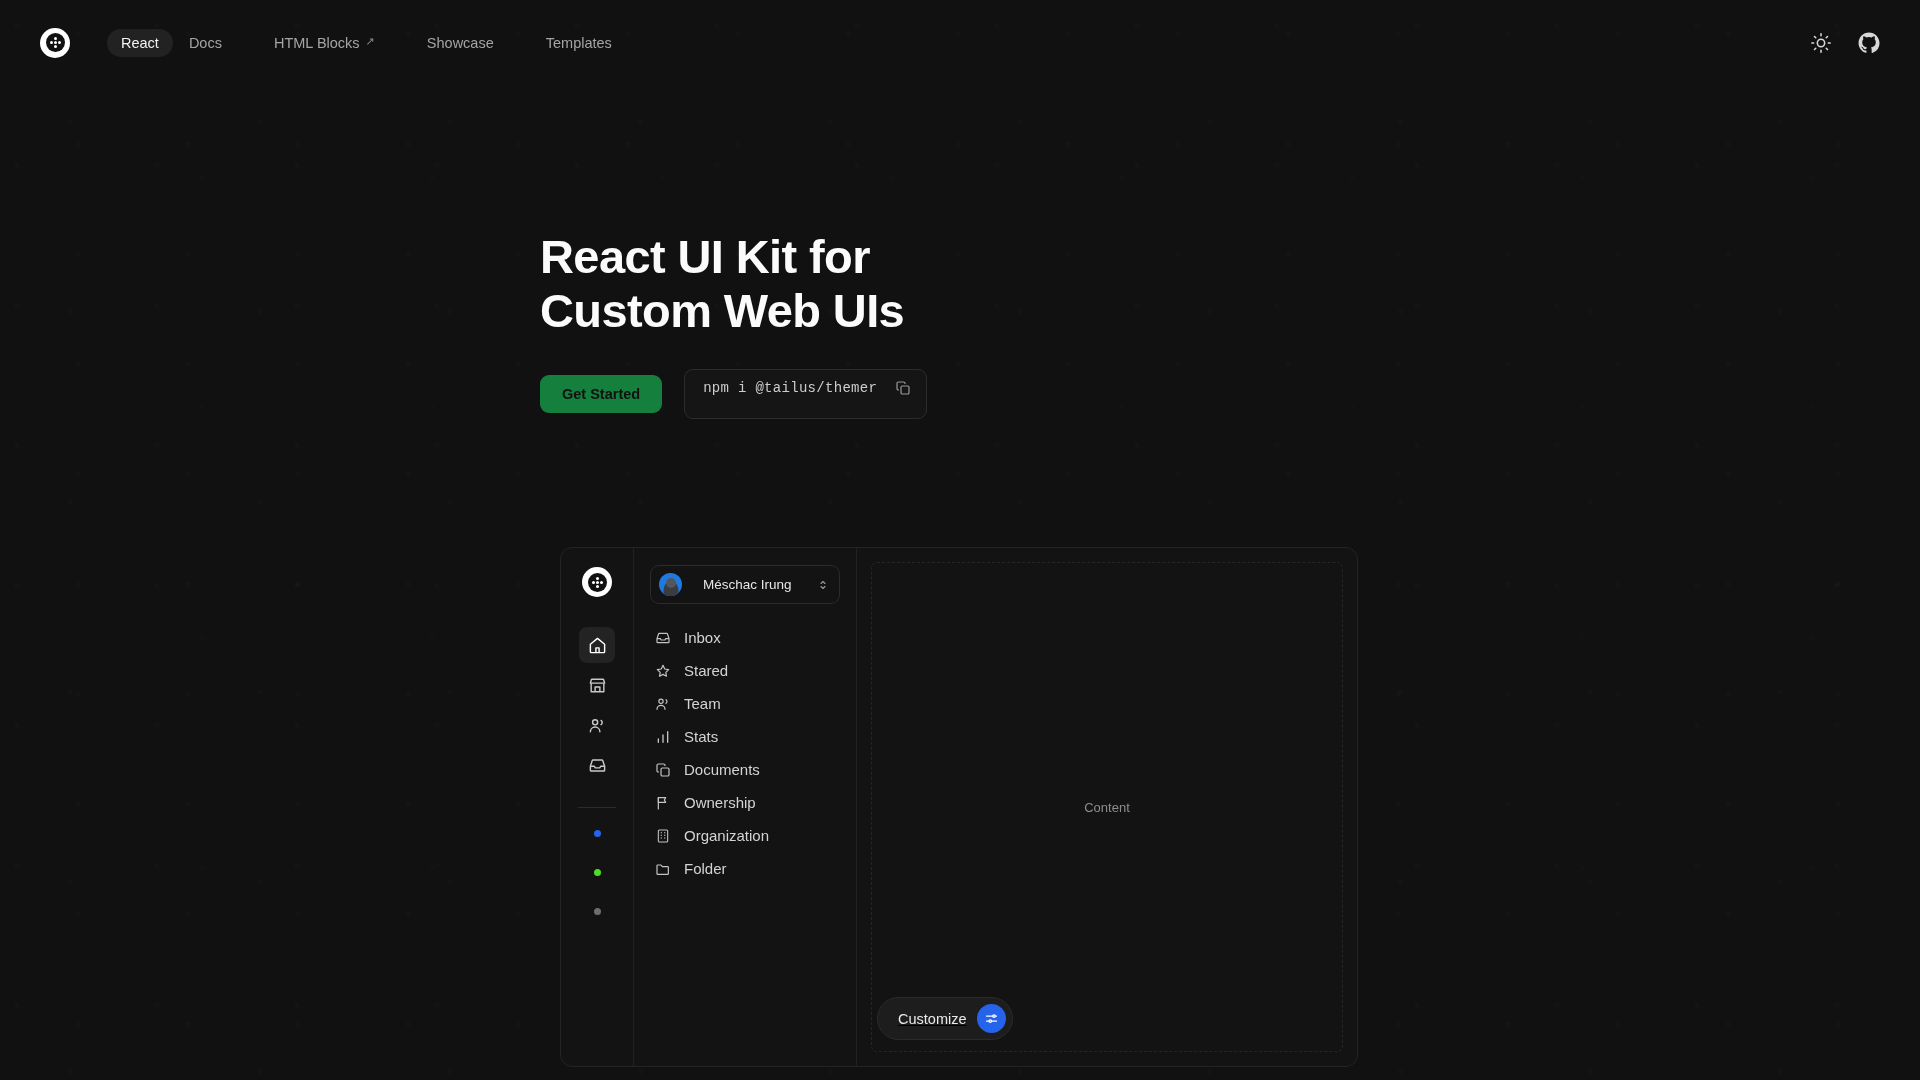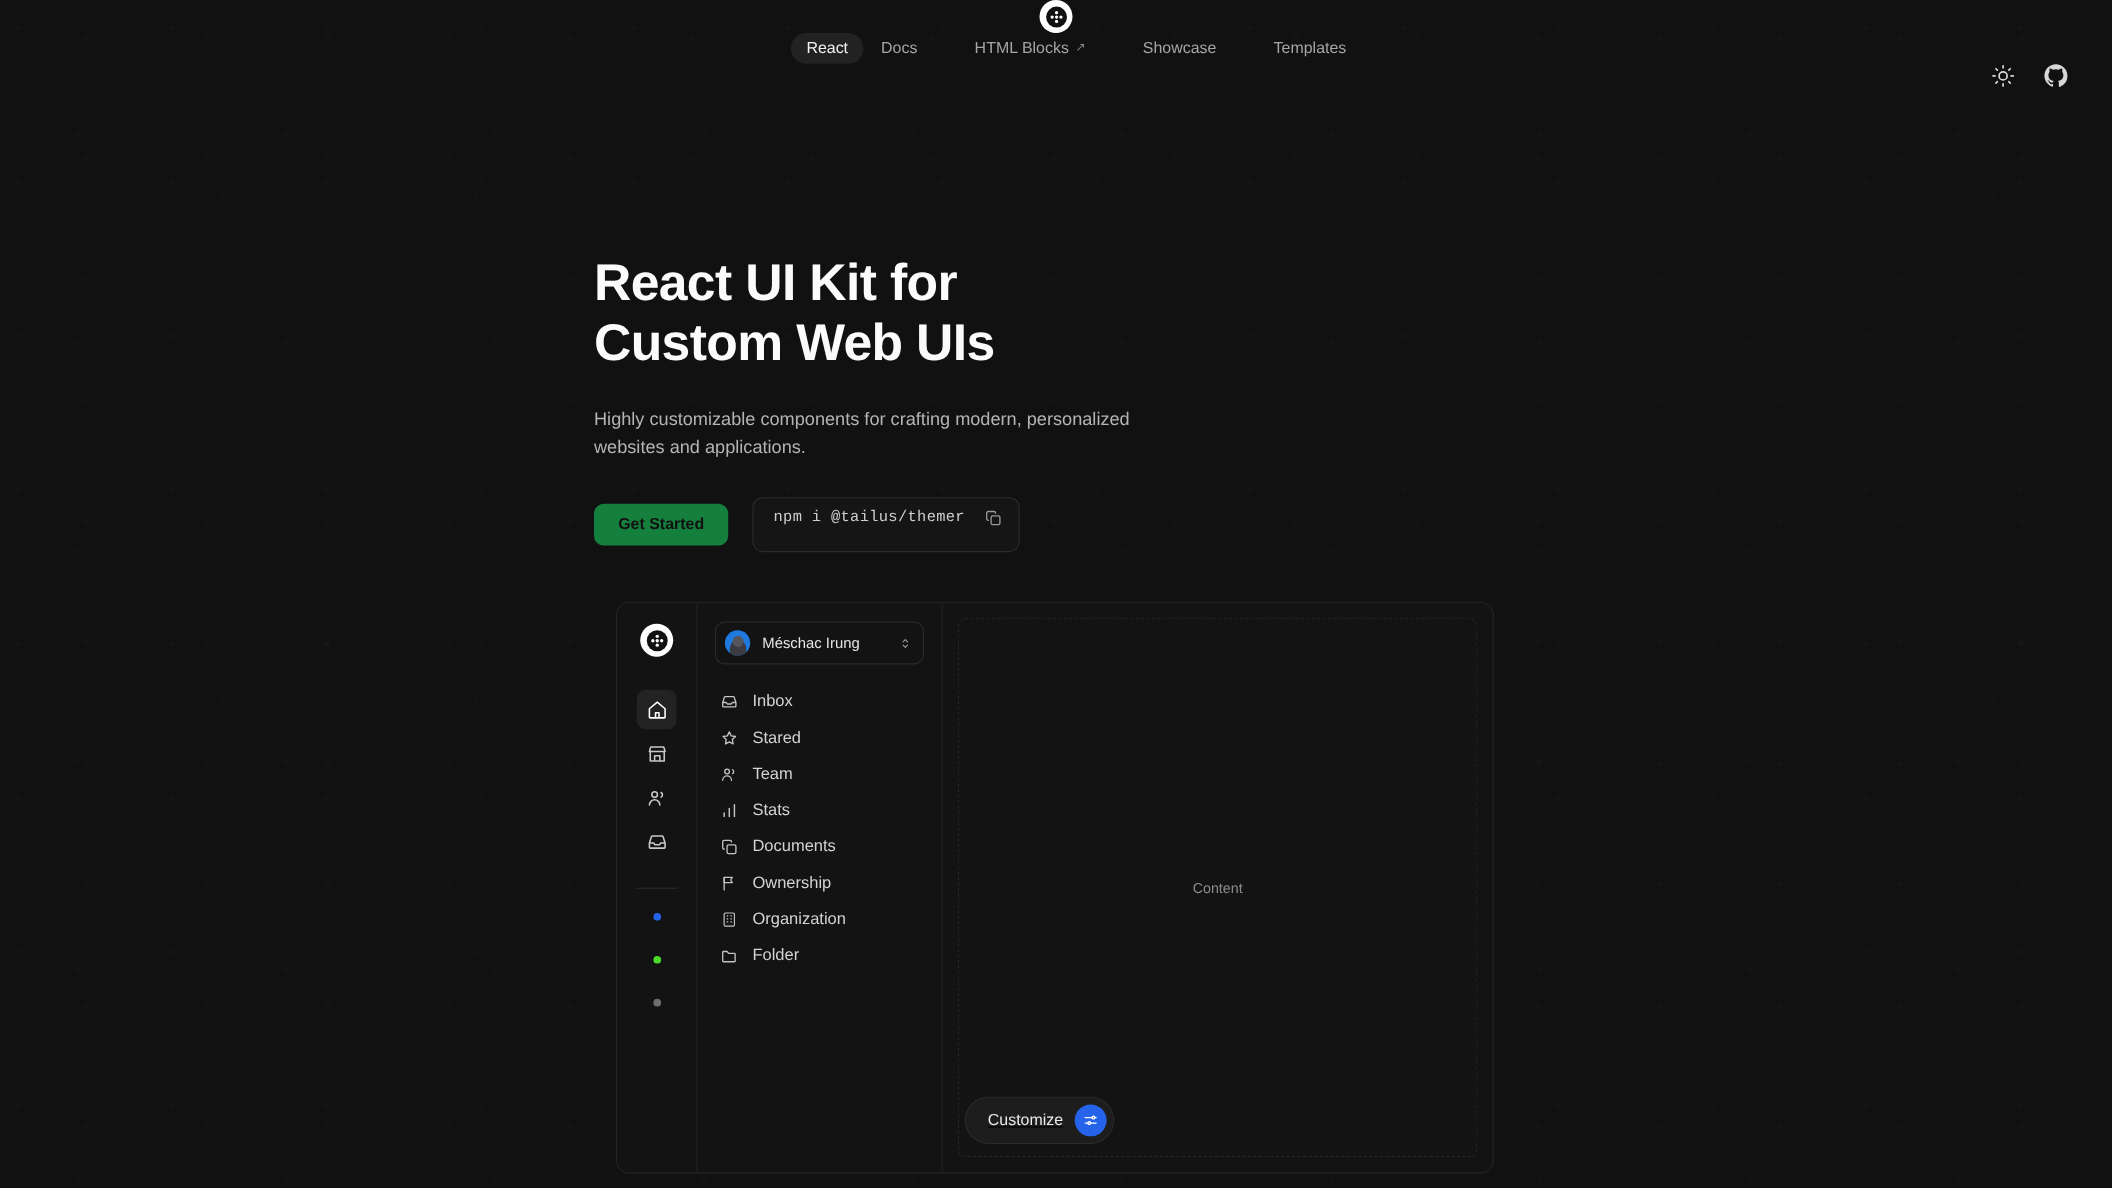--- a/index.html
+++ b/index.html
@@ -21,21 +21,20 @@
     background-size:140px 140px, 190px 190px, 110px 110px, 230px 230px;
     pointer-events:none;
   }
 
   
   .nav {
     position:absolute; top:0; left:0; right:0; height:85px;
     display:flex; align-items:center;
     padding:0 40px;
     z-index:5;
-    flex-direction:column;
   }
   .logo-mark{
     width:30px; height:30px; border-radius:50%;
     background:#fff;
     display:flex; align-items:center; justify-content:center;
     flex:0 0 auto;
   }
   .logo-mark .inner{
     width:19px;height:19px;border-radius:50%;
     background:#111;
@@ -113,21 +112,21 @@
   .rail-ic svg{ width:19px;height:19px;display:block; }
   .rail-div{ width:38px;height:1px;background:#2b2b2b;margin:20px 0 22px; }
   .dot{ width:7px;height:7px;border-radius:50%;margin-bottom:32px; }
 
   .side{
     width:223px; flex:0 0 223px;
     border-right:1px solid #222222;
     padding:17px 16px 0;
   }
   .user{
-    display:flex; align-items:center; gap:11px;
+    display:flex; align-items:center; gap:21px;
     border:1px solid #2b2b2b; border-radius:9px;
     padding:7px 10px 7px 8px; cursor:pointer;
     margin-bottom:17px;
   }
   .avatar{
     width:23px;height:23px;border-radius:50%;flex:0 0 auto;
     background:#1f7ae0; position:relative; overflow:hidden;
   }
   .avatar::after{
     content:""; position:absolute; left:50%; top:46%;
@@ -220,21 +219,20 @@
       <path d="M12 .5C5.7.5.6 5.6.6 11.9c0 5 3.3 9.3 7.8 10.8.6.1.8-.2.8-.6v-2c-3.2.7-3.9-1.5-3.9-1.5-.5-1.3-1.3-1.7-1.3-1.7-1-.7.1-.7.1-.7 1.1.1 1.7 1.2 1.7 1.2 1 1.8 2.7 1.3 3.4 1 .1-.8.4-1.3.7-1.6-2.6-.3-5.3-1.3-5.3-5.8 0-1.3.5-2.3 1.2-3.2-.1-.3-.5-1.5.1-3.1 0 0 1-.3 3.2 1.2a11 11 0 0 1 5.8 0c2.2-1.5 3.2-1.2 3.2-1.2.6 1.6.2 2.8.1 3.1.8.9 1.2 1.9 1.2 3.2 0 4.5-2.7 5.5-5.3 5.8.4.4.8 1.1.8 2.2v3.3c0 .4.2.7.8.6a11.4 11.4 0 0 0 7.8-10.8C23.4 5.6 18.3.5 12 .5z"></path>
     </svg>
   </div>
 </div>
 
 <div class="hero">
   <h1>
     <span>React UI Kit for</span><br>
     <span>Custom Web UIs</span>
   </h1>
-  <p>Highly customizable components for crafting modern, personalized websites and applications.</p>
 
   <div class="cta-row">
     <button class="btn-primary">Get Started</button>
     <div class="cmd">
       <code>npm i @tailus/themer</code>
       <svg class="copy-ic" viewBox="0 0 24 24" fill="none" stroke="currentColor" stroke-width="1.8" stroke-linejoin="round">
         <rect x="9" y="9" width="12" height="12" rx="2"></rect>
         <path d="M6 15H5a2 2 0 0 1-2-2V5a2 2 0 0 1 2-2h8a2 2 0 0 1 2 2v1"></path>
       </svg>
     </div>

